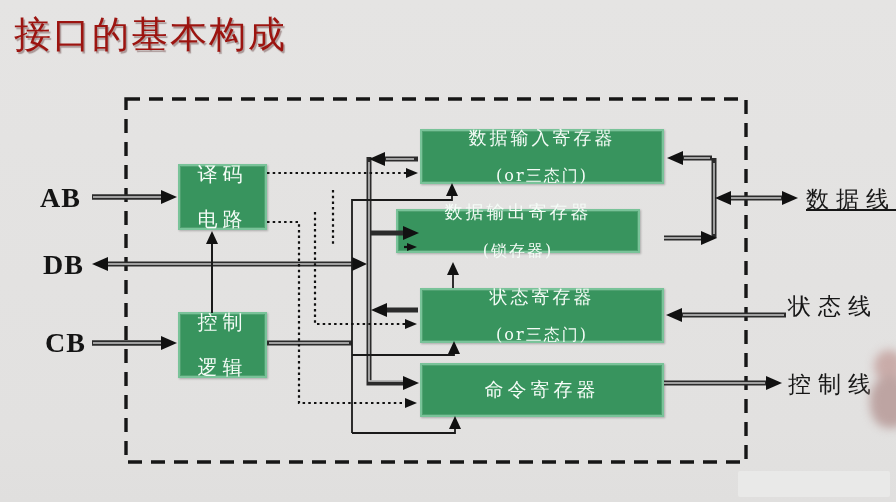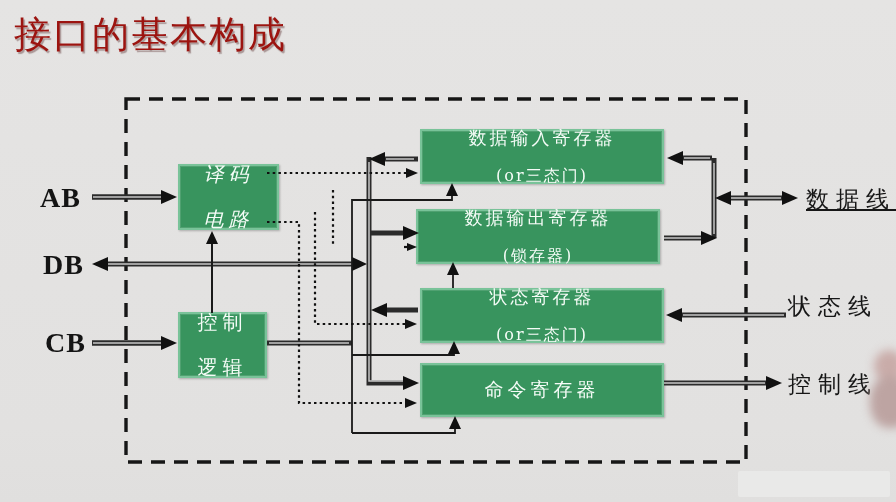--- a/index.html
+++ b/index.html
@@ -60,34 +60,34 @@
 <body>
 
 <div class="stage">
 
   <div class="slide-title">接口的基本构成</div>
 
   <div class="bus-label" style="left:40px;top:182px;">AB</div>
   <div class="bus-label" style="left:43px;top:249px;">DB</div>
   <div class="bus-label" style="left:45px;top:327px;">CB</div>
 
-  <div class="gbox small" style="left:178px;top:164px;width:101px;height:66px;font-style:italic;">
+  <div class="gbox small" style="left:178px;top:164px;width:89px;height:66px;">
     <span class="l1">译码</span>
     <span class="l2" style="font-size:20px;letter-spacing:5px;">电路</span>
   </div>
   <div class="gbox small" style="left:178px;top:312px;width:89px;height:66px;">
     <span class="l1">控制</span>
     <span class="l2" style="font-size:20px;letter-spacing:5px;">逻辑</span>
   </div>
 
   <div class="gbox" style="left:420px;top:129px;width:244px;height:55px;">
     <span class="l1">数据输入寄存器</span>
     <span class="l2">(or三态门)</span>
   </div>
-  <div class="gbox" style="left:416px;top:209px;width:244px;height:55px;">
+  <div class="gbox" style="left:396px;top:209px;width:244px;height:44px;">
     <span class="l1">数据输出寄存器</span>
     <span class="l2">(锁存器)</span>
   </div>
   <div class="gbox" style="left:420px;top:288px;width:244px;height:55px;">
     <span class="l1">状态寄存器</span>
     <span class="l2">(or三态门)</span>
   </div>
   <div class="gbox single" style="left:420px;top:363px;width:244px;height:54px;">
     <span class="l1">命令寄存器</span>
   </div>

